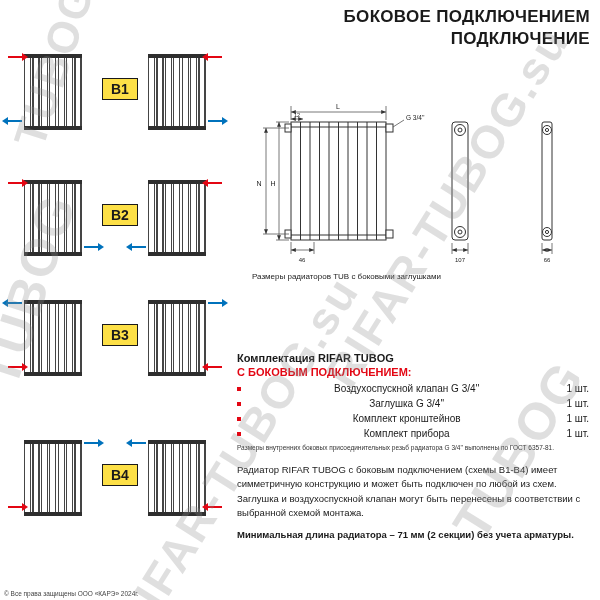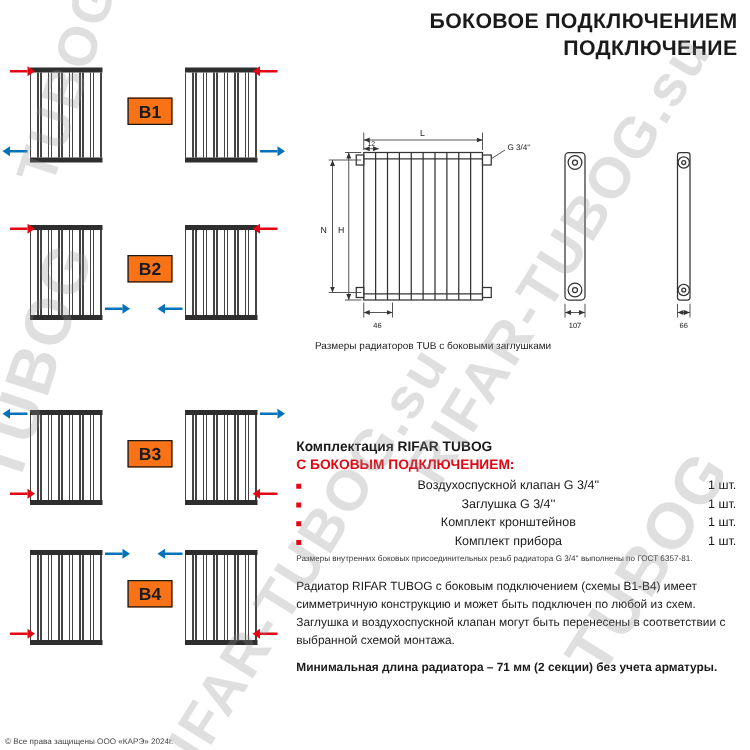--- a/index.html
+++ b/index.html
@@ -11,21 +11,21 @@
   .wm{position:absolute;font-weight:700;color:#8f8f8f;opacity:.28;white-space:nowrap;
       z-index:3;pointer-events:none;letter-spacing:2px;}
   
   .title{position:absolute;top:6px;right:10px;text-align:right;font-weight:800;
          font-size:17px;line-height:1.3;letter-spacing:.3px;z-index:1;}
   
   .scheme-row{position:absolute;left:8px;width:230px;height:92px;z-index:1;}
   .radiator{position:absolute;top:8px;width:58px;height:76px;box-sizing:border-box;
     border-top:4px solid #2e2e2e;border-bottom:4px solid #2e2e2e;
     background:repeating-linear-gradient(90deg,#454545 0 1.2px,#fff 1.2px 6px,#454545 6px 7.2px,#fff 7.2px 8.4px);}
-  .scheme-label{position:absolute;left:94px;top:32px;border:1.5px solid #1a1a1a;background:#f97316;
+  .scheme-label{position:absolute;left:94px;top:32px;border:1.5px solid #1a1a1a;background:#fde047;
     padding:2px 8px;font-weight:700;font-size:14px;}
   .arr{position:absolute;height:2px;width:14px;background:currentColor;}
   .arr.right::after{content:"";position:absolute;left:100%;top:50%;transform:translateY(-50%);
     border-left:6px solid currentColor;border-top:4px solid transparent;border-bottom:4px solid transparent;}
   .arr.left::before{content:"";position:absolute;right:100%;top:50%;transform:translateY(-50%);
     border-right:6px solid currentColor;border-top:4px solid transparent;border-bottom:4px solid transparent;}
   .red{color:#e30613;}
   .blue{color:#0072bc;}
   
   .dimfig{position:absolute;left:246px;top:100px;z-index:1;}
@@ -74,21 +74,21 @@
   <div class="scheme-row" style="top:172px;text-align:right;">
     <div class="radiator" style="left:16px;"></div>
     <div class="scheme-label">B2</div>
     <div class="radiator" style="left:140px;"></div>
     <span class="arr right red" style="left:0;top:10px;"></span>
     <span class="arr right blue" style="left:76px;top:74px;"></span>
     <span class="arr left red" style="left:200px;top:10px;"></span>
     <span class="arr left blue" style="left:124px;top:74px;"></span>
   </div>
 
-  <div class="scheme-row" style="top:320px;">
+  <div class="scheme-row" style="top:292px;">
     <div class="radiator" style="left:16px;"></div>
     <div class="scheme-label">B3</div>
     <div class="radiator" style="left:140px;"></div>
     <span class="arr left blue" style="left:0;top:10px;"></span>
     <span class="arr right red" style="left:0;top:74px;"></span>
     <span class="arr right blue" style="left:200px;top:10px;"></span>
     <span class="arr left red" style="left:200px;top:74px;"></span>
   </div>
 
   <div class="scheme-row" style="top:432px;">

